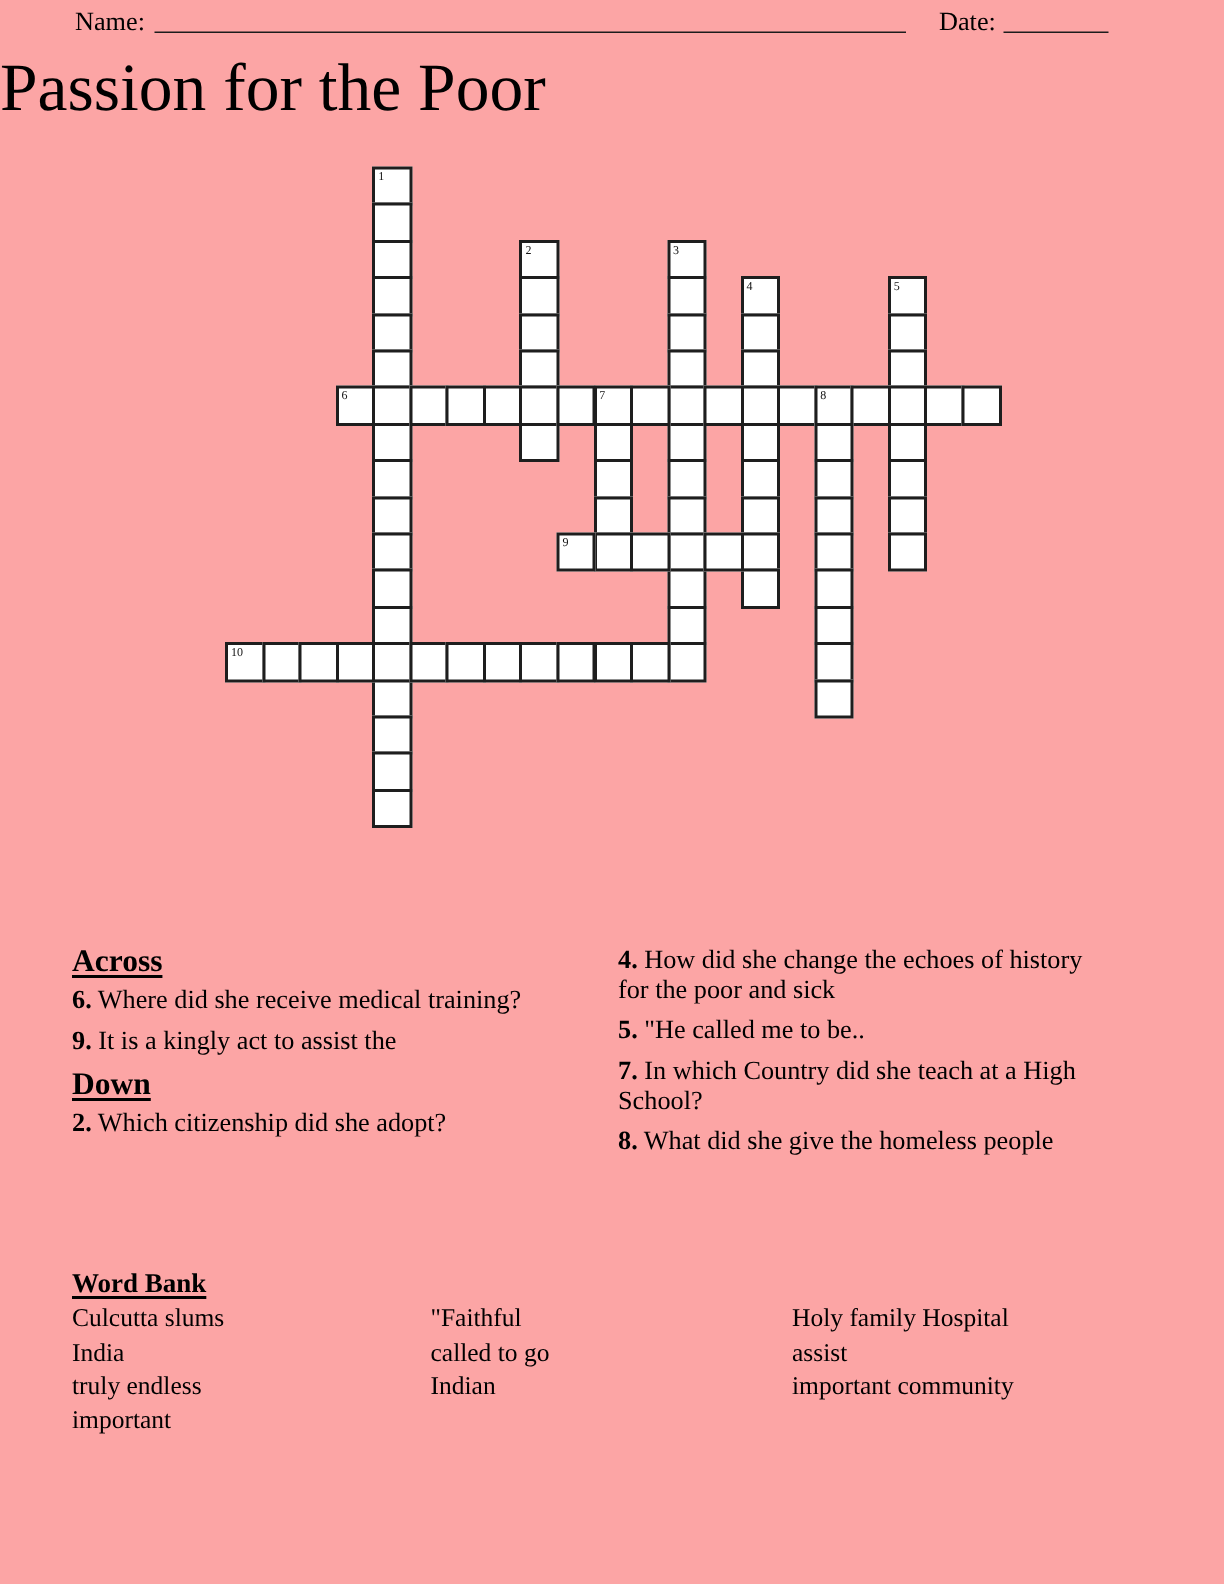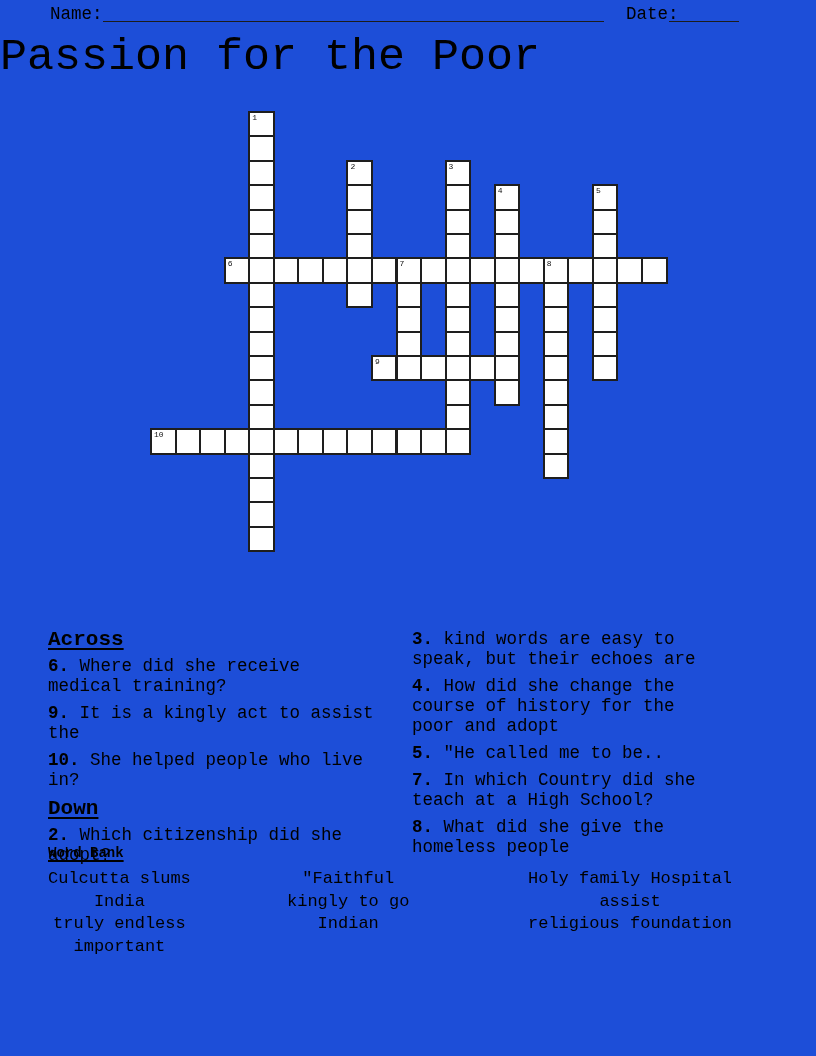--- a/index.html
+++ b/index.html
@@ -1,17 +1,17 @@
 <!DOCTYPE html>
 <html><head>
 <meta charset="utf-8">
 <style>
   html,body{margin:0;padding:0;background:#fff;}
-  .page{position:relative;width:816px;height:1056px;background:#1d4ed8;
-        font-family:Liberation Mono, monospace;color:#000;overflow:hidden;}
+  .page{position:relative;width:816px;height:1056px;background:#fca5a5;
+        font-family:Liberation Serif, serif;color:#000;overflow:hidden;}
 
   
   .hdr-label{position:absolute;top:4px;font-size:17.5px;}
   .name-label{left:50px;}
   .date-label{left:626px;}
   .fill-line{position:absolute;top:21px;height:0;border-bottom:1.8px solid #1c1c1c;}
   .name-line{left:103px;width:501px;}
   .date-line{left:669px;width:70px;}
 
   
@@ -29,23 +29,23 @@
   .clues{position:absolute;font-size:17.5px;line-height:20px;}
   #clues-left{left:48px;top:630px;width:330px;}
   #clues-right{left:412px;top:629px;width:310px;}
   .clue{margin-bottom:7px;}
   .cnum{font-weight:700;}
   .clue-head{font-size:21px;font-weight:700;margin-bottom:6px;
              text-decoration:underline;text-decoration-thickness:2px;text-underline-offset:3px;}
   .clue-head.mt{margin-top:9px;}
 
   
-  .wb-head{position:absolute;left:48px;top:845px;font-size:14px;font-weight:700;
+  .wb-head{position:absolute;left:48px;top:845px;font-size:18px;font-weight:700;
            text-decoration:underline;text-decoration-thickness:2px;text-underline-offset:3px;}
-  .wb-col{position:absolute;top:868px;font-size:17px;line-height:22.6px;text-align:center;}
+  .wb-col{position:absolute;top:868px;font-size:17px;line-height:22.6px;}
   .wb-col0{left:48px;}
   .wb-col1{left:287px;}
   .wb-col2{left:528px;}
 </style>
 </head>
 <body>
 
 <div class="page">
 
   <span class="hdr-label name-label">Name:</span>
@@ -167,45 +167,43 @@
       <div class="cell" style="left: 346.4px; top: 428.2px;"></div>
       <div class="cell" style="left: 370.95px; top: 428.2px;"></div>
       <div class="cell" style="left: 395.5px; top: 428.2px;"></div>
       <div class="cell" style="left: 420.05px; top: 428.2px;"></div>
     </div>
 
   <div id="clues-left" class="clues">
       <div class="clue-head">Across</div>
       <div class="clue"><span class="cnum">6.</span> <span class="ctext">Where did she receive medical training?</span></div>
       <div class="clue"><span class="cnum">9.</span> <span class="ctext">It is a kingly act to assist the</span></div>
-      <div class="clue"><span class="cnum">10.</span> <span class="ctext">She helped people who live in?</span></div>
       <div class="clue-head mt">Down</div>
       <div class="clue"><span class="cnum">2.</span> <span class="ctext">Which citizenship did she adopt?</span></div>
     </div>
   <div id="clues-right" class="clues">
-      <div class="clue"><span class="cnum">3.</span> <span class="ctext">kind words are easy to speak, but their echoes are</span></div>
-      <div class="clue"><span class="cnum">4.</span> <span class="ctext">How did she change the course of history for the poor and adopt</span></div>
+      <div class="clue"><span class="cnum">4.</span> <span class="ctext">How did she change the echoes of history for the poor and sick</span></div>
       <div class="clue"><span class="cnum">5.</span> <span class="ctext">"He called me to be..</span></div>
       <div class="clue"><span class="cnum">7.</span> <span class="ctext">In which Country did she teach at a High School?</span></div>
       <div class="clue"><span class="cnum">8.</span> <span class="ctext">What did she give the homeless people</span></div>
     </div>
 
   <div class="wb-head">Word Bank</div>
   <div id="wordbank">
       <div class="wb-col wb-col0">
         <div class="wb-item">Culcutta slums</div>
         <div class="wb-item">India</div>
         <div class="wb-item">truly endless</div>
         <div class="wb-item">important</div>
       </div>
       <div class="wb-col wb-col1">
         <div class="wb-item">"Faithful</div>
-        <div class="wb-item">kingly to go</div>
+        <div class="wb-item">called to go</div>
         <div class="wb-item">Indian</div>
       </div>
       <div class="wb-col wb-col2">
         <div class="wb-item">Holy family Hospital</div>
         <div class="wb-item">assist</div>
-        <div class="wb-item">religious foundation</div>
+        <div class="wb-item">important community</div>
       </div>
     </div>
 
 </div>
 
 </body></html>

